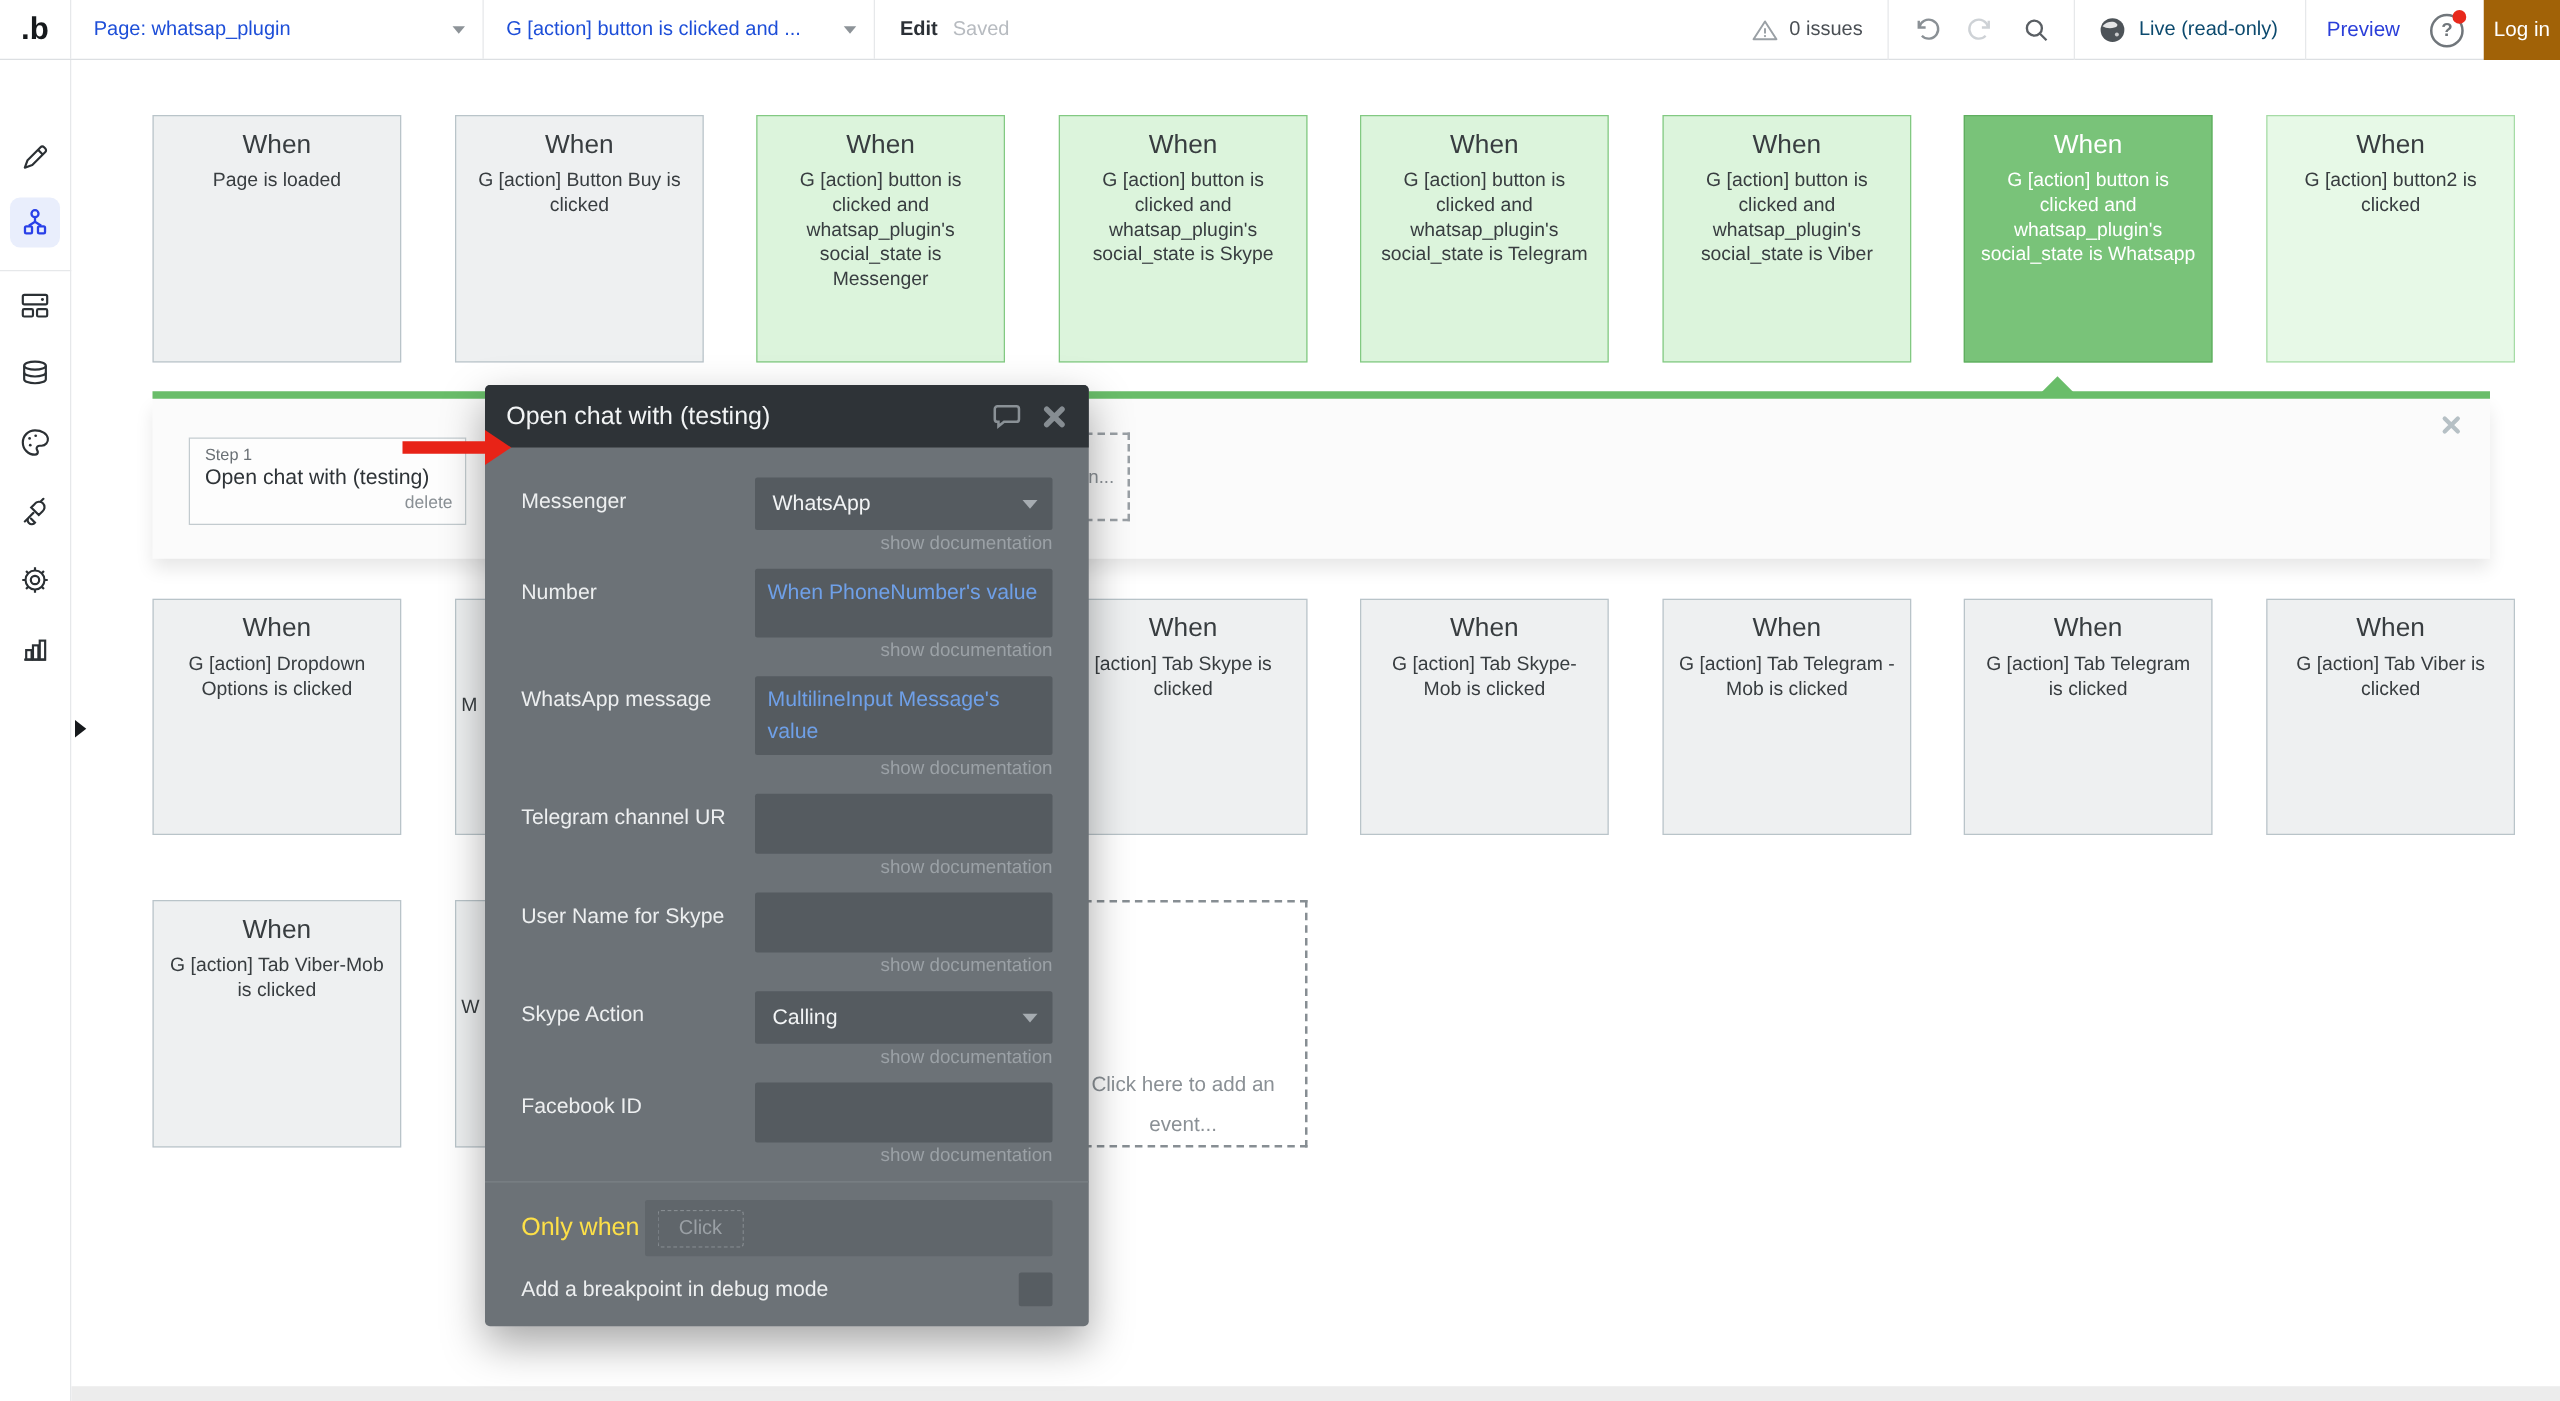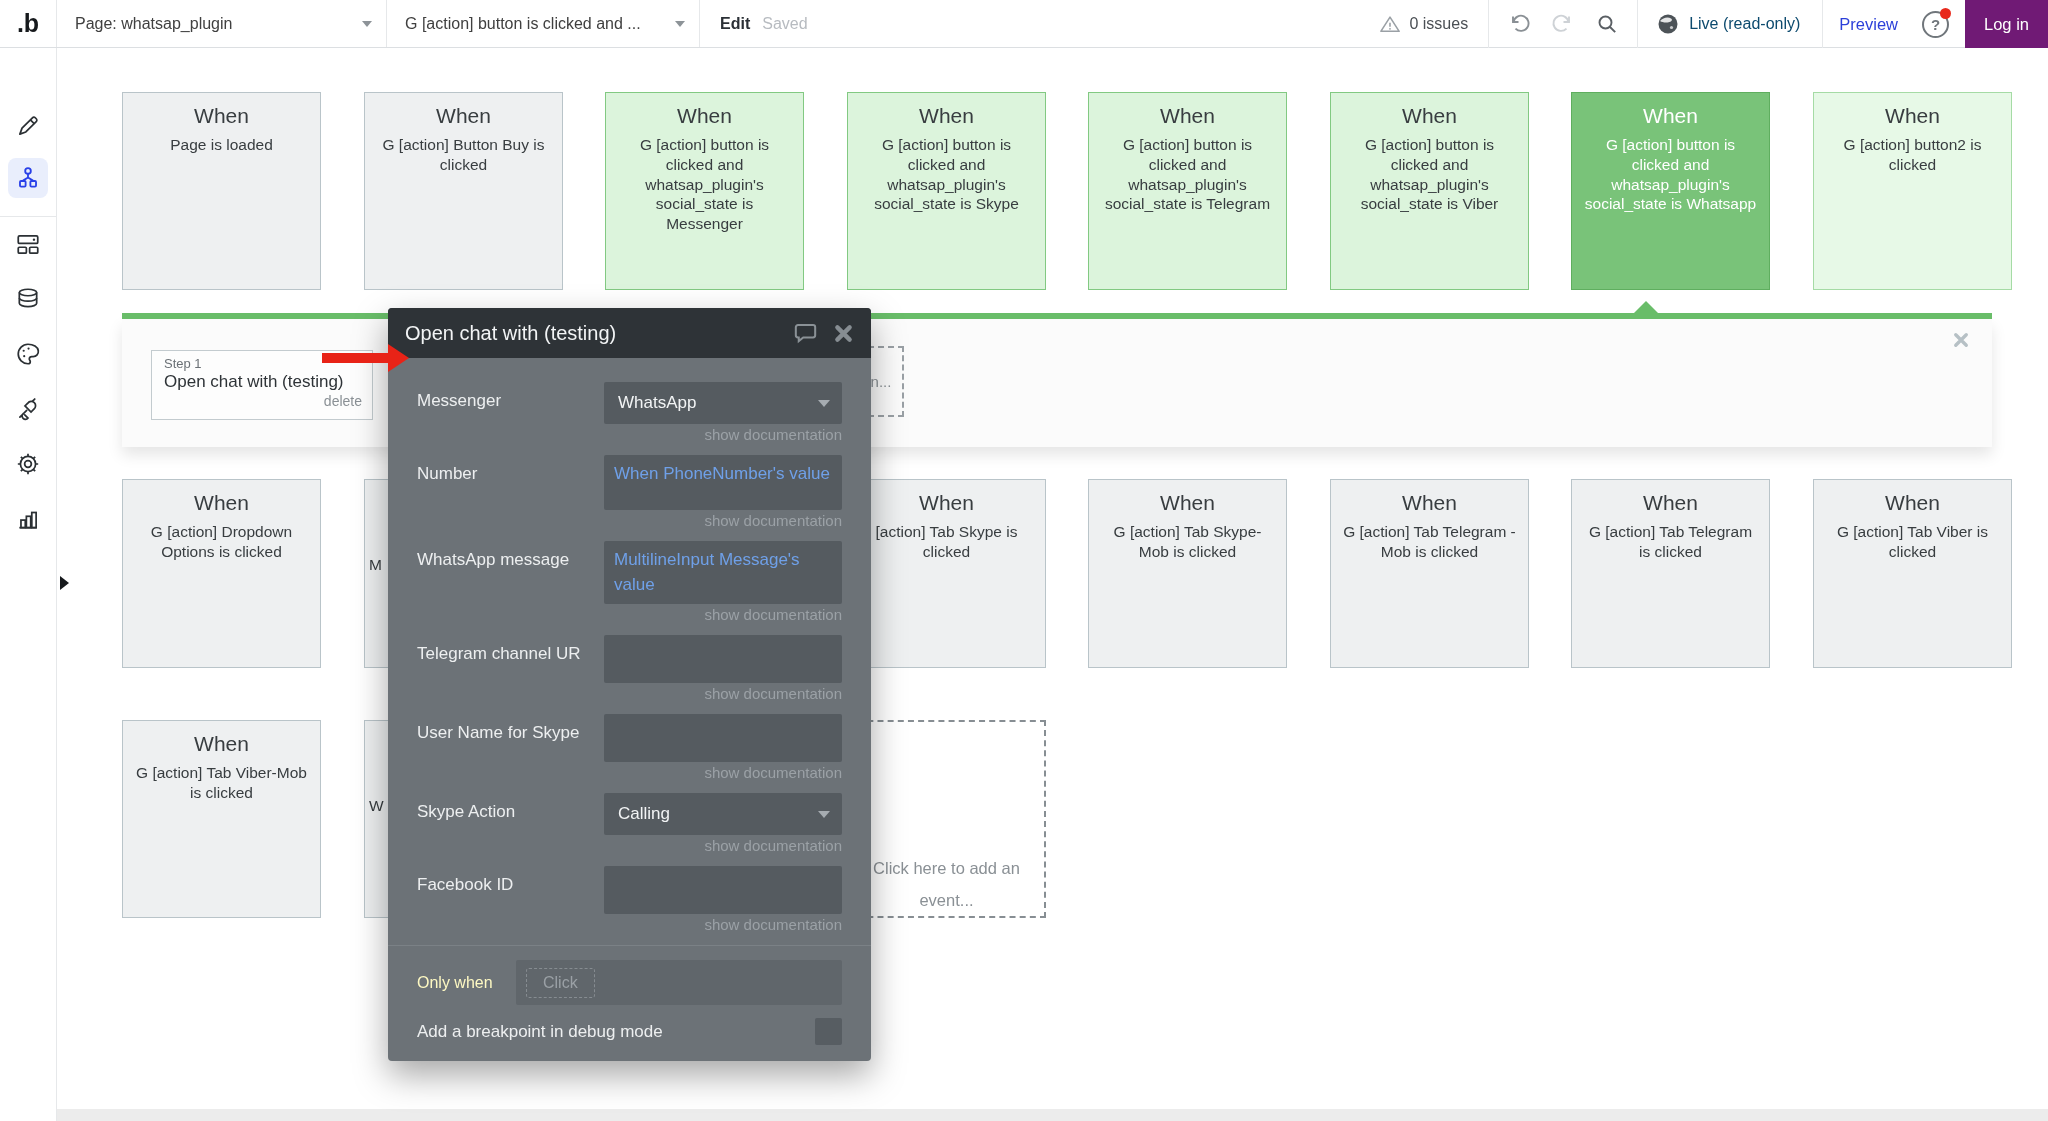--- a/index.html
+++ b/index.html
@@ -7,42 +7,42 @@
     font-family:"Liberation Sans", sans-serif; }
   #stage { position:relative; width:2048px; height:1121px; background:#fff; }
 
   
   .topbar { position:absolute; left:0; top:0; width:2048px; height:48px; background:#fff;
     border-bottom:1px solid #dcdfe2; z-index:100; display:flex; align-items:stretch; }
   .logo { width:57px; display:flex; align-items:center; justify-content:center;
     border-right:1px solid #e6e8ea; font-size:25px; font-weight:700; color:#16191c; }
   .tb-select { display:flex; align-items:center; justify-content:space-between;
     padding:0 14px 0 18px; border-right:1px solid #e6e8ea; cursor:pointer; }
-  .tb-select .lbl { font-size:16px; color:#404040; }
+  .tb-select .lbl { font-size:16px; color:#1d4ed8; }
   .caret-down { width:0; height:0; border-left:5px solid transparent; border-right:5px solid transparent;
     border-top:6px solid #8d9398; margin-left:14px; }
   .tb-sel-page { width:330px; }
   .tb-sel-wf { width:313px; }
   .tb-edit { display:flex; align-items:center; gap:12px; padding:0 20px; }
   .tb-edit .edit { font-size:16px; color:#2b3036; font-weight:700; }
   .tb-edit .saved { font-size:16px; color:#b7bbc0; }
   .tb-right { position:absolute; right:0; top:0; height:48px; display:flex; align-items:center; }
   .tb-issues { display:flex; align-items:center; gap:8px; padding:0 20px; height:100%; }
   .tb-issues span { font-size:16px; color:#4a4f54; }
   .tb-icn-group { display:flex; align-items:center; gap:20px; padding:0 18px; height:100%;
     border-left:1px solid #e6e8ea; }
   .tb-live { display:flex; align-items:center; gap:9px; padding:0 22px 0 18px; height:100%;
     border-left:1px solid #e6e8ea; border-right:1px solid #e6e8ea; }
   .tb-live span { font-size:16px; color:#0c4a6e; }
   .tb-preview { font-size:16.5px; color:#2b3fd9; padding:0 24px 0 16px; cursor:pointer; }
   .helpwrap { position:relative; width:27px; height:27px; margin-right:16px; cursor:pointer; }
   .helpcircle { width:27px; height:27px; border:2.5px solid #70767b; border-radius:50%;
     display:flex; align-items:center; justify-content:center; font-weight:700; font-size:15px; color:#70767b; }
   .helpdot { position:absolute; right:-2px; top:-3px; width:11px; height:11px; border-radius:50%; background:#e8291c; }
-  .login-btn { height:48px; width:83px; background:#701a75; color:#fff; font-size:16.5px;
+  .login-btn { height:48px; width:61px; background:#a16207; color:#fff; font-size:16.5px;
     display:flex; align-items:center; justify-content:center; cursor:pointer; }
 
   
   .sidebar { position:absolute; left:0; top:48px; width:57px; height:1073px; background:#fff;
     border-right:1px solid #e6e8ea; z-index:90; }
   .sb-item { position:absolute; left:8px; width:40px; height:40px; border-radius:8px;
     display:flex; align-items:center; justify-content:center; cursor:pointer; }
   .sb-item.active { background:#e9eefc; }
   .sb-divider { position:absolute; left:0; top:168px; width:57px; height:1px; background:#e6e8ea; }
   .collapse-handle { position:absolute; left:60px; top:576px; width:0; height:0;
@@ -101,21 +101,21 @@
   .pctl { width:238px; background:#555b60; border-radius:2px; cursor:pointer; }
   .pctl.dropdown { height:42px; line-height:42px; padding:0 14px; position:relative;
     font-size:17px; color:#f2f4f5; }
   .pctl.dropdown .dd-caret { position:absolute; right:12px; top:18px; width:0; height:0;
     border-left:6px solid transparent; border-right:6px solid transparent; border-top:7px solid #a6acb1; }
   .pctl.expression { min-height:55px; padding:7px 10px; font-size:17px; line-height:1.45; color:#6fa0e8; }
   .pctl.text { height:48px; }
   .pdoc { margin-top:2px; text-align:right; font-size:15px; color:#9ba1a6; cursor:pointer; }
   .popup-divider { border-top:1px solid #7b8186; margin-top:2px; }
   .only-when { display:flex; align-items:center; padding:14px 29px 0 29px; }
-  .only-when .plabel { width:99px; font-size:16px; color:#fef9c3; }
+  .only-when .plabel { width:99px; font-size:20px; color:#fde047; }
   .ow-box { flex:1; height:45px; background:#60666b; border-radius:2px; display:flex;
     align-items:center; padding:0 10px; cursor:text; }
   .ow-chip { border:1.5px dashed #868c91; border-radius:3px; padding:5px 16px;
     font-size:16px; color:#9aa0a5; cursor:pointer; }
   .breakpoint-row { display:flex; align-items:center; justify-content:space-between;
     padding:13px 29px 16px 29px; }
   .breakpoint-row .plabel { font-size:17px; color:#edeff0; }
   .bp-checkbox { width:27px; height:27px; background:#575d62; border-radius:2px; cursor:pointer; }
 
   svg { display:block; }

